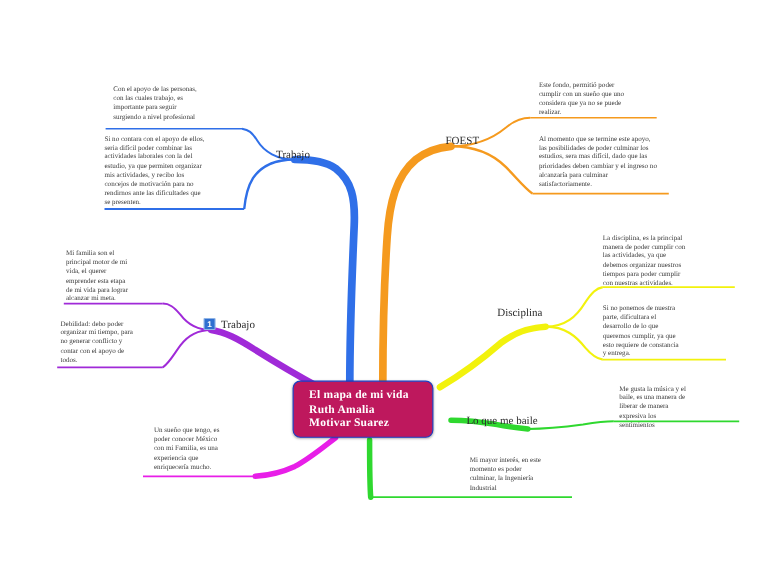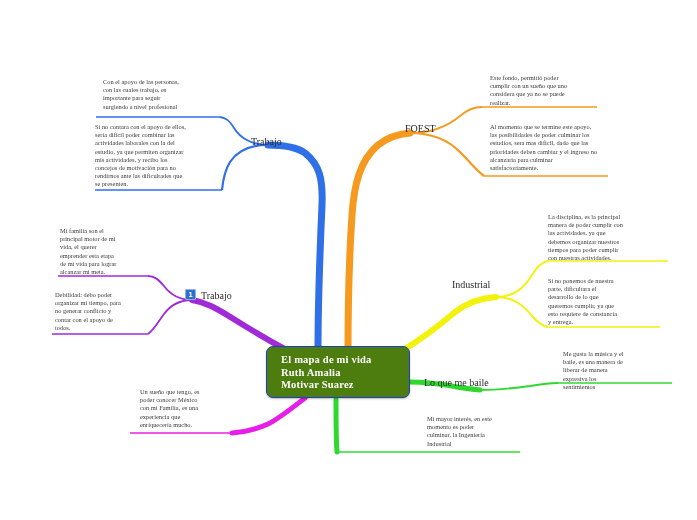--- a/index.html
+++ b/index.html
@@ -27,22 +27,22 @@
     color:#2b2b2b;
     font-family:"Liberation Serif", serif;
     font-size:10px;
     line-height:11px;
     white-space:nowrap;
   }
 
   #central{
     position:absolute;
     left:266px;top:346px;
-    width:144px;height:52px;
-    background:#4d7c0f;
+    width:128px;height:52px;
+    background:#be185d;
     border:1px solid #1a3fc4;
     border-radius:7px;
     box-sizing:border-box;
     padding:7px 0 0 14px;
     box-shadow:0 1px 2px rgba(0,0,0,0.28);
   }
   #central .ctext{
     color:#ffffff;
     font-family:"Liberation Serif", serif;
     font-weight:bold;
@@ -116,21 +116,21 @@
 Motivar Suarez</div>
   </div>
 
   <div class="branch-label" style="left:251px;top:136px;">Trabajo</div>
 
   <div class="branch-label" style="left:405px;top:123px;">FOEST</div>
 
   <div id="familia-badge">1</div>
   <div class="branch-label" style="left:201px;top:290px;">Trabajo</div>
 
-  <div class="branch-label" style="left:452px;top:279px;">Industrial</div>
+  <div class="branch-label" style="left:452px;top:279px;">Disciplina</div>
 
   <div class="branch-label" style="left:424px;top:377px;">Lo que me baile</div>
 
   <div class="note" style="left:103px;top:78px;width:100px;">Con el apoyo de las personas,
 con las cuales trabajo, es
 importante para seguir
 surgiendo a nivel profesional</div>
 
   <div class="note" style="left:95px;top:123px;width:115px;">Si no contara con el apoyo de ellos,
 seria difícil poder combinar las

